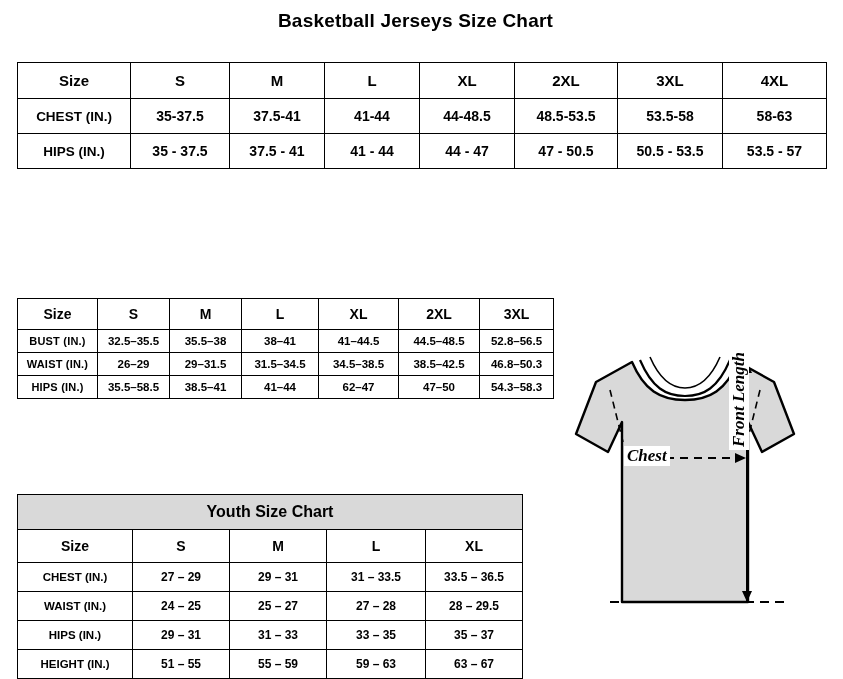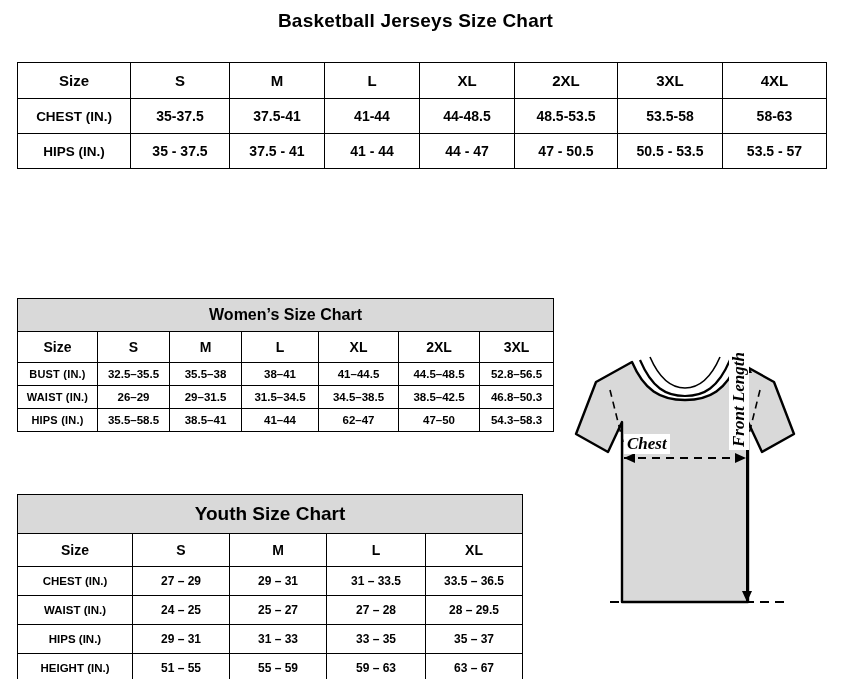--- a/index.html
+++ b/index.html
@@ -77,21 +77,21 @@
   #women-table .val-cell { font-size: 11.5px; padding: 5px 1px; }
 
   
   #youth-wrap {
     position: absolute;
     left: 17px;
     top: 494px;
     width: 505px;
   }
   #youth-table { width: 505px; }
-  #youth-table .caption-cell { font-size: 19px; padding: 8px 9px; }
+  #youth-table .caption-cell { font-size: 16px; padding: 8px 9px; }
   #youth-table .hdr-cell { font-size: 14px; padding: 8px 0; }
   #youth-table .lbl-cell { font-size: 11.5px; padding: 7px 2px; }
   #youth-table .val-cell { font-size: 12px; padding: 7px 2px; }
 
   
   #shirt-wrap {
     position: absolute;
     left: 540px;
     top: 330px;
     width: 300px;
@@ -103,21 +103,21 @@
     font-style: italic;
     font-weight: bold;
     font-family: "Liberation Serif", serif;
     font-size: 17px;
     color: #000;
     background: #ffffff;
     padding: 0 3px;
   }
   #chest-label {
     left: 84px;
-    top: 104px;
+    top: 116px;
   }
   #front-length-label {
     left: 189px;
     top: 120px;
     transform: rotate(-90deg);
     transform-origin: left top;
     white-space: nowrap;
   }
 </style>
 </head>
@@ -180,23 +180,20 @@
         <col style="width:80px">
           <col style="width:72px">
           <col style="width:72px">
           <col style="width:77px">
         <col style="width:80px">
           <col style="width:81px">
           <col style="width:74px">
       </colgroup>
       <tbody>
         <tr>
-          <td class="caption-cell" colspan="7">Women’s Size Chart</td>
-        </tr>
-        <tr>
           <td class="hdr-cell">Size</td>
           <td class="hdr-cell">S</td>
           <td class="hdr-cell">M</td>
           <td class="hdr-cell">L</td>
           <td class="hdr-cell">XL</td>
           <td class="hdr-cell">2XL</td>
           <td class="hdr-cell">3XL</td>
         </tr>
         <tr>
           <td class="lbl-cell">BUST  (IN.)</td>

